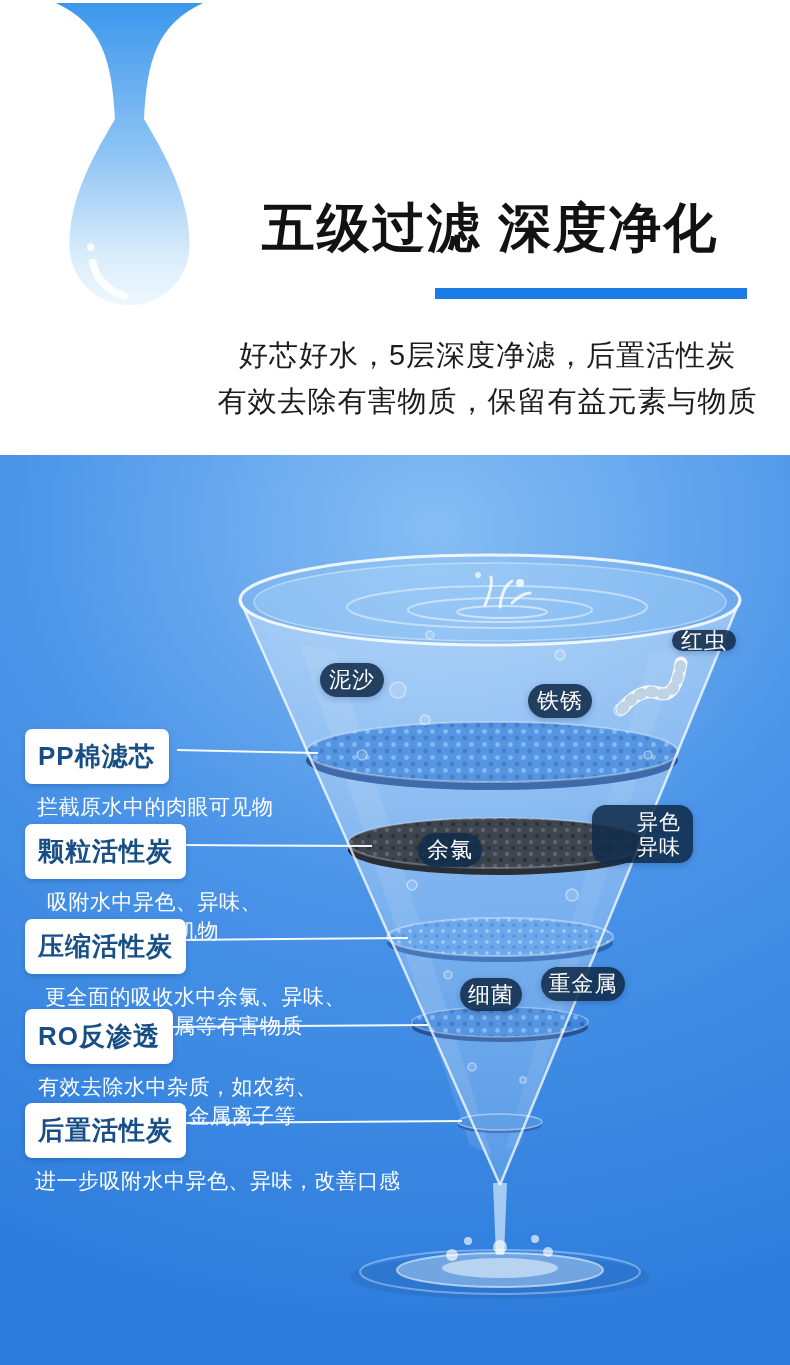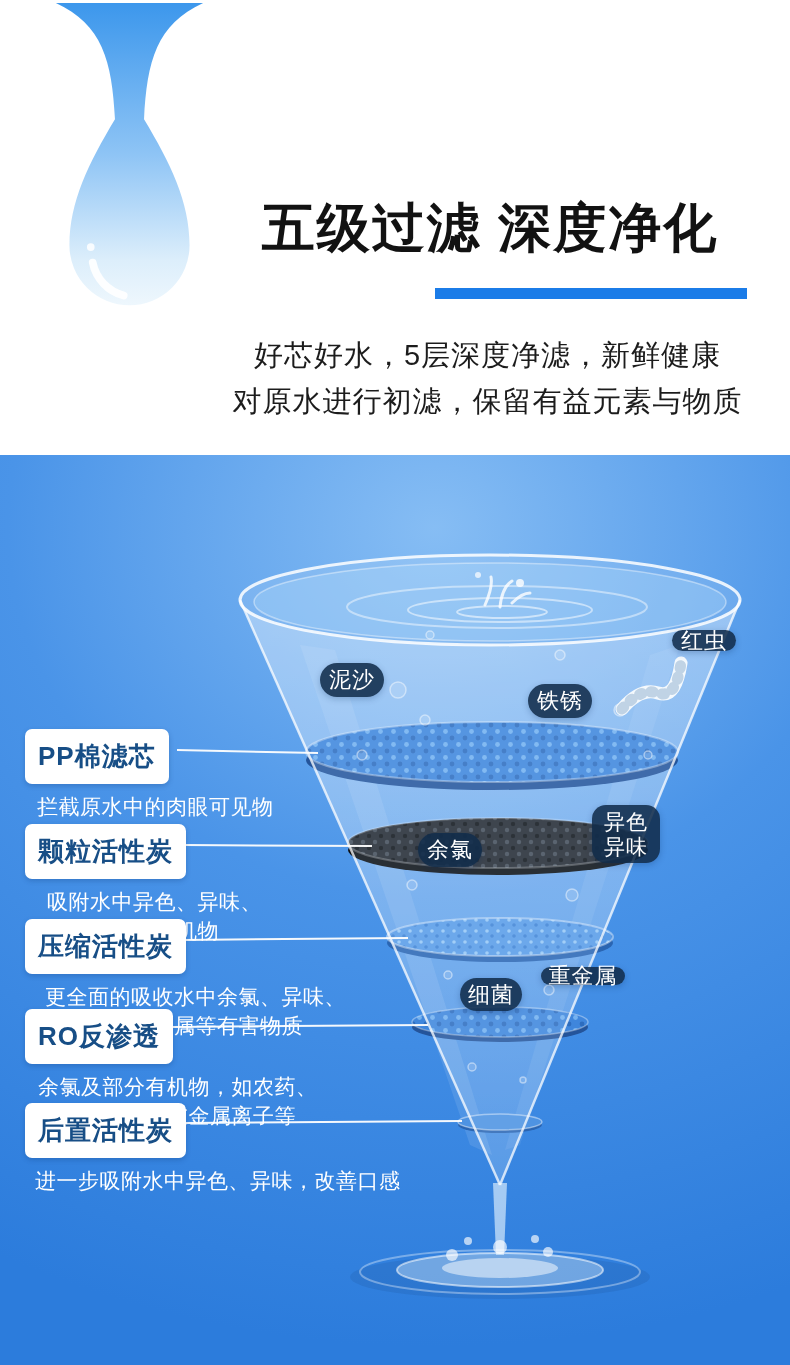--- a/index.html
+++ b/index.html
@@ -27,21 +27,21 @@
     position:absolute;left:0;top:455px;width:790px;height:910px;
     background:radial-gradient(120% 90% at 55% 8%, #86bdf4 0%, #4a94e8 45%, #2c7cdc 100%);
   }
   .funnel-art{position:absolute;left:0;top:0;width:790px;height:910px;}
   
   .pill{
     position:absolute;display:flex;align-items:center;justify-content:center;
     background:rgba(17,44,75,0.88);color:#ffffff;font-size:22px;font-weight:500;
     border-radius:18px;letter-spacing:1px;box-shadow:0 2px 6px rgba(8,40,90,0.25);
   }
-  .pill.two-line{flex-direction:column;line-height:25px;border-radius:14px;font-size:21px;}
+  .pill.two-line{flex-direction:column;line-height:25px;border-radius:14px;font-size:21px;padding-left:33px;}
   
   .stage{position:absolute;left:25px;}
   .stage-box{
     display:inline-block;background:#ffffff;color:#174e86;font-size:26px;font-weight:700;
     padding:10px 13px;border-radius:7px;letter-spacing:1px;
     box-shadow:0 2px 5px rgba(10,50,110,0.25);
   }
   .stage-desc{margin:8px 0 0 12px;color:#ffffff;font-size:21px;line-height:29px;letter-spacing:0.5px;}
 </style>
 </head>
@@ -60,22 +60,22 @@
           <stop offset="1" stop-color="#eef7fd"></stop>
         </linearGradient>
       </defs>
       <path d="M4,0 C52,22 62,60 65,120 C38,165 18,205 18,250 A62,62 0 0 0 142,250 C142,205 122,165 95,120 C98,60 108,22 156,0 Z" fill="url(#dropGrad)"></path>
       <path d="M42,268 A44,44 0 0 0 74,302" stroke="#ffffff" stroke-width="8" fill="none" stroke-linecap="round" opacity="0.9"></path>
       <circle cx="40" cy="252" r="4" fill="#ffffff" opacity="0.85"></circle>
     </svg>
 
     <h1 class="title">五级过滤 深度净化</h1>
     <div class="title-bar"></div>
-    <p class="subtitle s1">好芯好水，5层深度净滤，新鲜健康</p>
-    <p class="subtitle s2">对原水进行初滤，保留有益元素与物质</p>
+    <p class="subtitle s1">好芯好水，5层深度净滤，后置活性炭</p>
+    <p class="subtitle s2">有效去除有害物质，保留有益元素与物质</p>
   </header>
 
   <section class="hero">
 
     <svg class="funnel-art" viewBox="0 0 790 910" aria-hidden="true">
       <defs>
         <linearGradient id="glassGrad" x1="0" y1="100" x2="0" y2="730" gradientUnits="userSpaceOnUse">
           <stop offset="0" stop-color="#ffffff" stop-opacity="0.35"></stop>
           <stop offset="1" stop-color="#ffffff" stop-opacity="0.06"></stop>
         </linearGradient>
@@ -202,21 +202,21 @@
     <div class="pill" style="left:418px;top:378px;width:64px;height:34px;">
       <span>余氯</span>
     </div>
     <div class="pill two-line" style="left:592px;top:350px;width:68px;height:58px;">
       <span>异色</span>
       <span>异味</span>
     </div>
     <div class="pill" style="left:460px;top:523px;width:62px;height:33px;">
       <span>细菌</span>
     </div>
-    <div class="pill" style="left:541px;top:512px;width:84px;height:18px;">
+    <div class="pill" style="left:541px;top:512px;width:84px;height:34px;">
       <span>重金属</span>
     </div>
 
     <div class="stage" style="top:274px;">
       <div class="stage-box">
         <span>PP棉滤芯</span>
       </div>
       <div class="stage-desc">
         <div>拦截原水中的肉眼可见物</div>
       </div>
@@ -240,21 +240,21 @@
         <div>更全面的吸收水中余氯、异味、</div>
         <div>有机物、重金属等有害物质</div>
       </div>
     </div>
 
     <div class="stage" style="top:554px;">
       <div class="stage-box">
         <span>RO反渗透</span>
       </div>
       <div class="stage-desc" style="margin-left:13px;">
-        <div>余氯及部分有机物，如农药、</div>
+        <div>有效去除水中杂质，如农药、</div>
         <div>细菌、病毒、重金属离子等</div>
       </div>
     </div>
 
     <div class="stage" style="top:648px;">
       <div class="stage-box">
         <span>后置活性炭</span>
       </div>
       <div class="stage-desc" style="margin-left:10px;">
         <div>进一步吸附水中异色、异味，改善口感</div>

